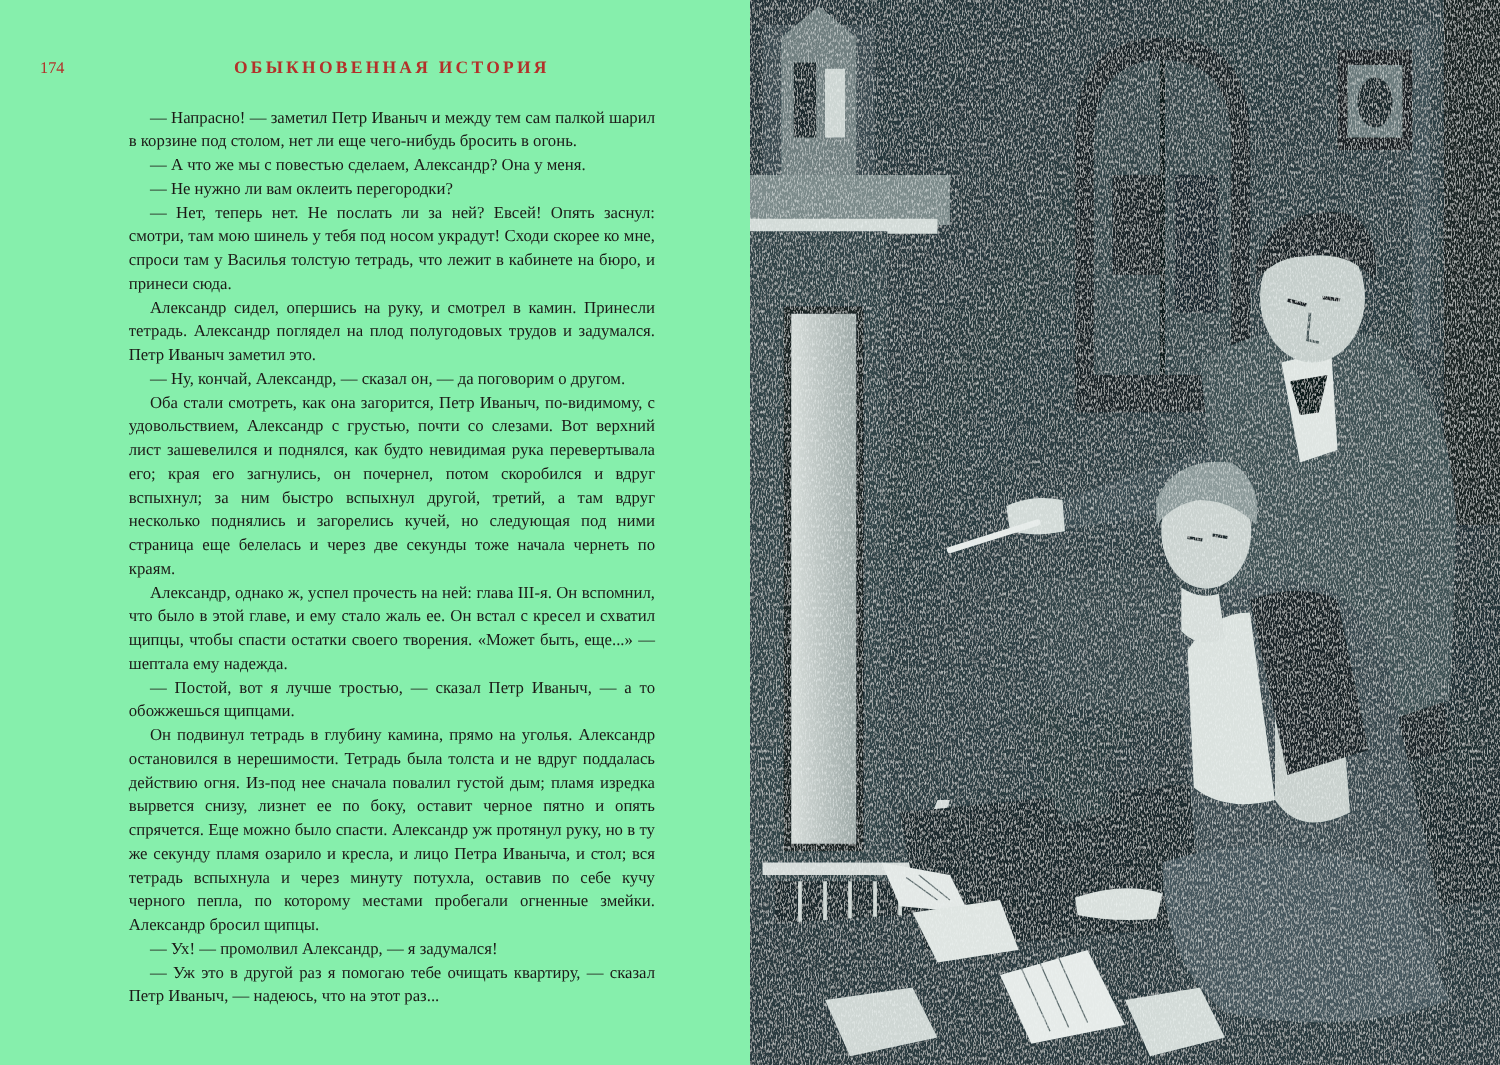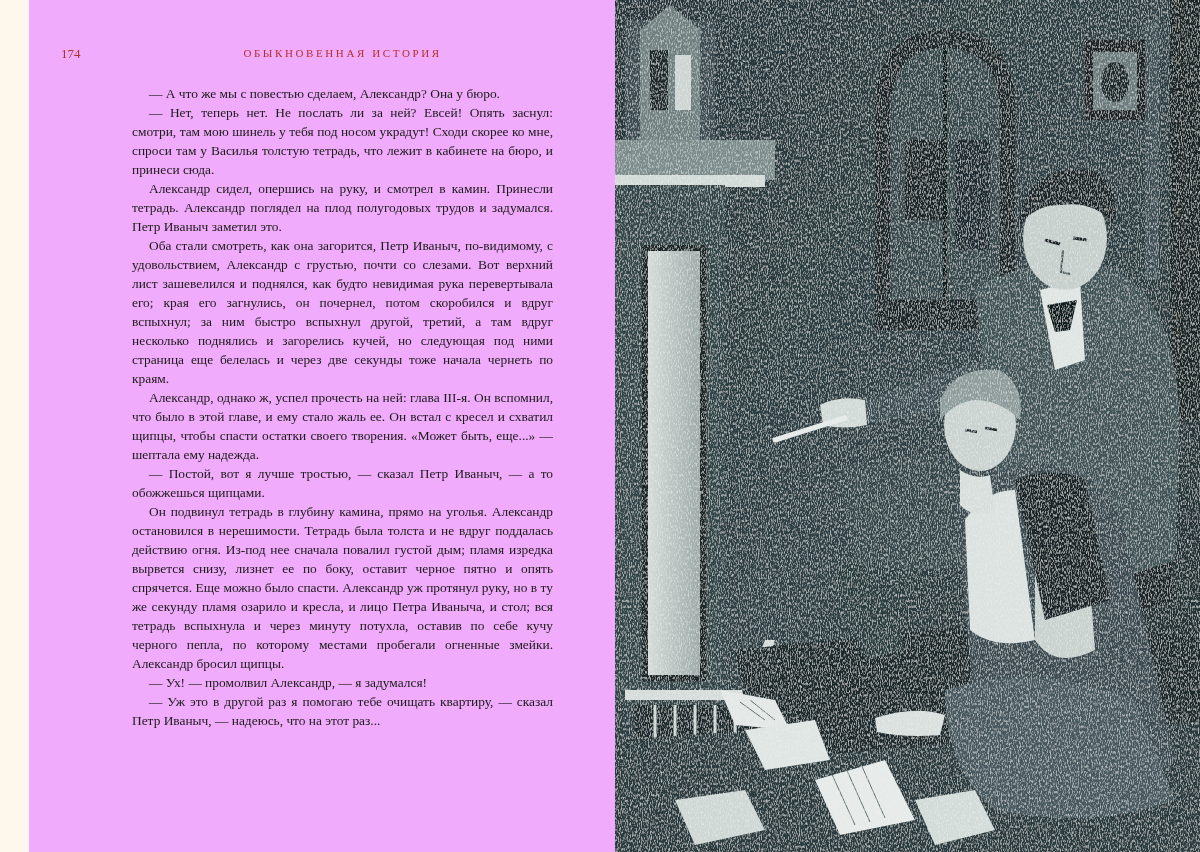--- a/index.html
+++ b/index.html
@@ -5,33 +5,32 @@
     html, body { margin: 0; padding: 0; }
     body {
       width: 1200px; height: 852px; overflow: hidden;
       background: #fdf7ec;
       position: relative;
       font-family: "Liberation Serif", "DejaVu Serif", serif;
     }
     .spread { position: absolute; inset: 0; display: flex; }
     .page-left {
       position: relative; width: 600px; height: 852px;
-      background: #f0abfc;
-      margin-left: 29px;
+      background: #86efac;
     }
     .running-head {
       position: absolute; top: 46px; left: 0; width: 600px; height: 18px;
     }
     .page-number {
       position: absolute; left: 32px; top: 0;
       color: #b3312a; font-size: 13px; letter-spacing: 0px;
     }
     .head-title {
       position: absolute; left: 103px; width: 421px; text-align: center; top: 1px;
-      color: #b3312a; font-size: 11px; letter-spacing: 2.6px;
+      color: #b3312a; font-size: 14px; letter-spacing: 2.6px; font-weight: bold;
     }
     .text-body {
       position: absolute; left: 103px; top: 84px; width: 421px;
       color: #1c1a17; font-size: 13.4px; line-height: 19px;
       text-align: justify; hyphens: manual;
     }
     .text-body p {
       margin: 0; text-indent: 17px;
       text-align-last: left;
     }
@@ -46,23 +45,26 @@
 
 <div class="spread">
 
   <div class="page-left">
     <div class="running-head">
       <span class="page-number">174</span>
       <span class="head-title">ОБЫКНОВЕННАЯ ИСТОРИЯ</span>
     </div>
 
     <div class="text-body">
-      <p>— А что же мы с повестью сделаем, Александр? Она у бюро.</p>
+      <p>— Напрасно! — заметил Петр Иваныч и между тем сам палкой шарил в корзине под столом, нет ли еще чего-нибудь бросить в огонь.</p>
+      <p>— А что же мы с повестью сделаем, Александр? Она у меня.</p>
+      <p>— Не нужно ли вам оклеить перегородки?</p>
       <p>— Нет, теперь нет. Не послать ли за ней? Евсей! Опять заснул: смотри, там мою шинель у тебя под носом украдут! Сходи скорее ко мне, спроси там у Василья толстую тетрадь, что лежит в кабинете на бюро, и принеси сюда.</p>
       <p>Александр сидел, опершись на руку, и смотрел в камин. Принесли тетрадь. Александр поглядел на плод полугодовых трудов и задумался. Петр Иваныч заметил это.</p>
+      <p>— Ну, кончай, Александр, — сказал он, — да поговорим о другом.</p>
       <p>Оба стали смотреть, как она загорится, Петр Иваныч, по-видимому, с удовольствием, Александр с грустью, почти со слезами. Вот верхний лист зашевелился и поднялся, как будто невидимая рука перевертывала его; края его загнулись, он почернел, потом скоробился и вдруг вспыхнул; за ним быстро вспыхнул другой, третий, а там вдруг несколько поднялись и загорелись кучей, но следующая под ними страница еще белелась и через две секунды тоже начала чернеть по краям.</p>
       <p>Александр, однако ж, успел прочесть на ней: глава III-я. Он вспомнил, что было в этой главе, и ему стало жаль ее. Он встал с кресел и схватил щипцы, чтобы спасти остатки своего творения. «Может быть, еще...» — шептала ему надежда.</p>
       <p>— Постой, вот я лучше тростью, — сказал Петр Иваныч, — а то обожжешься щипцами.</p>
       <p>Он подвинул тетрадь в глубину камина, прямо на уголья. Александр остановился в нерешимости. Тетрадь была толста и не вдруг поддалась действию огня. Из-под нее сначала повалил густой дым; пламя изредка вырвется снизу, лизнет ее по боку, оставит черное пятно и опять спрячется. Еще можно было спасти. Александр уж протянул руку, но в ту же секунду пламя озарило и кресла, и лицо Петра Иваныча, и стол; вся тетрадь вспыхнула и через минуту потухла, оставив по себе кучу черного пепла, по которому местами пробегали огненные змейки. Александр бросил щипцы.</p>
       <p>— Ух! — промолвил Александр, — я задумался!</p>
       <p>— Уж это в другой раз я помогаю тебе очищать квартиру, — сказал Петр Иваныч, — надеюсь, что на этот раз...</p>
     </div>
   </div>
 
   <div class="page-right">

